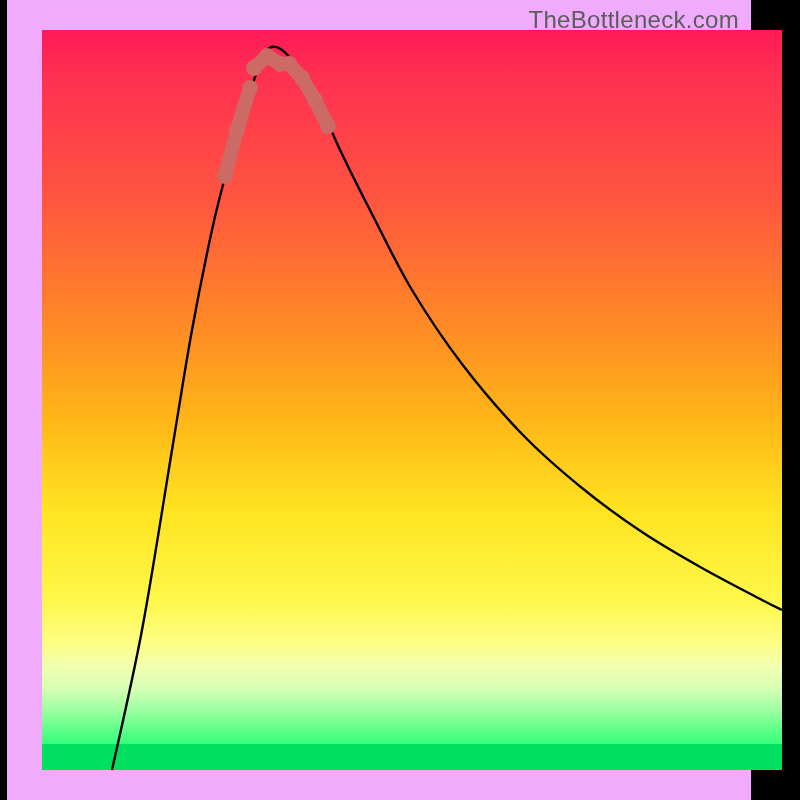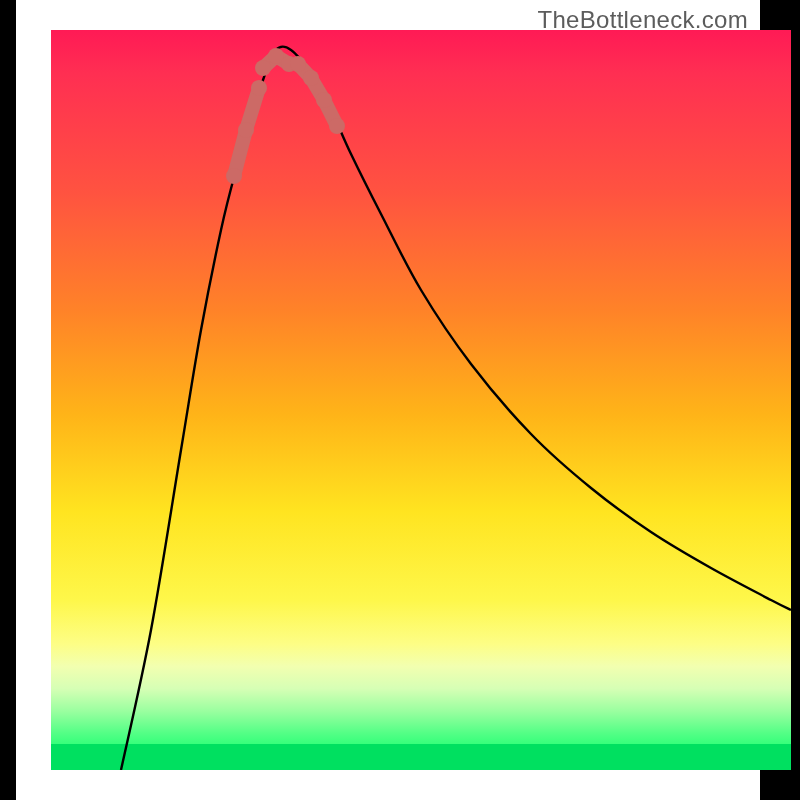--- a/index.html
+++ b/index.html
@@ -6,25 +6,25 @@
     margin: 0;
     padding: 0;
     width: 800px;
     height: 800px;
     background: #000;
     overflow: hidden;
     font-family: Arial, Helvetica, sans-serif;
   }
   .frame {
     position: absolute;
-    left: 16px;
+    left: 7px;
     top: 0;
     width: 744px;
     height: 800px;
-    background: #ffffff;
+    background: #f0abfc;
   }
   .plot {
     position: absolute;
     left: 35px;
     top: 30px;
     width: 740px;
     height: 740px;
     overflow: hidden;
   }
   .gradient {

